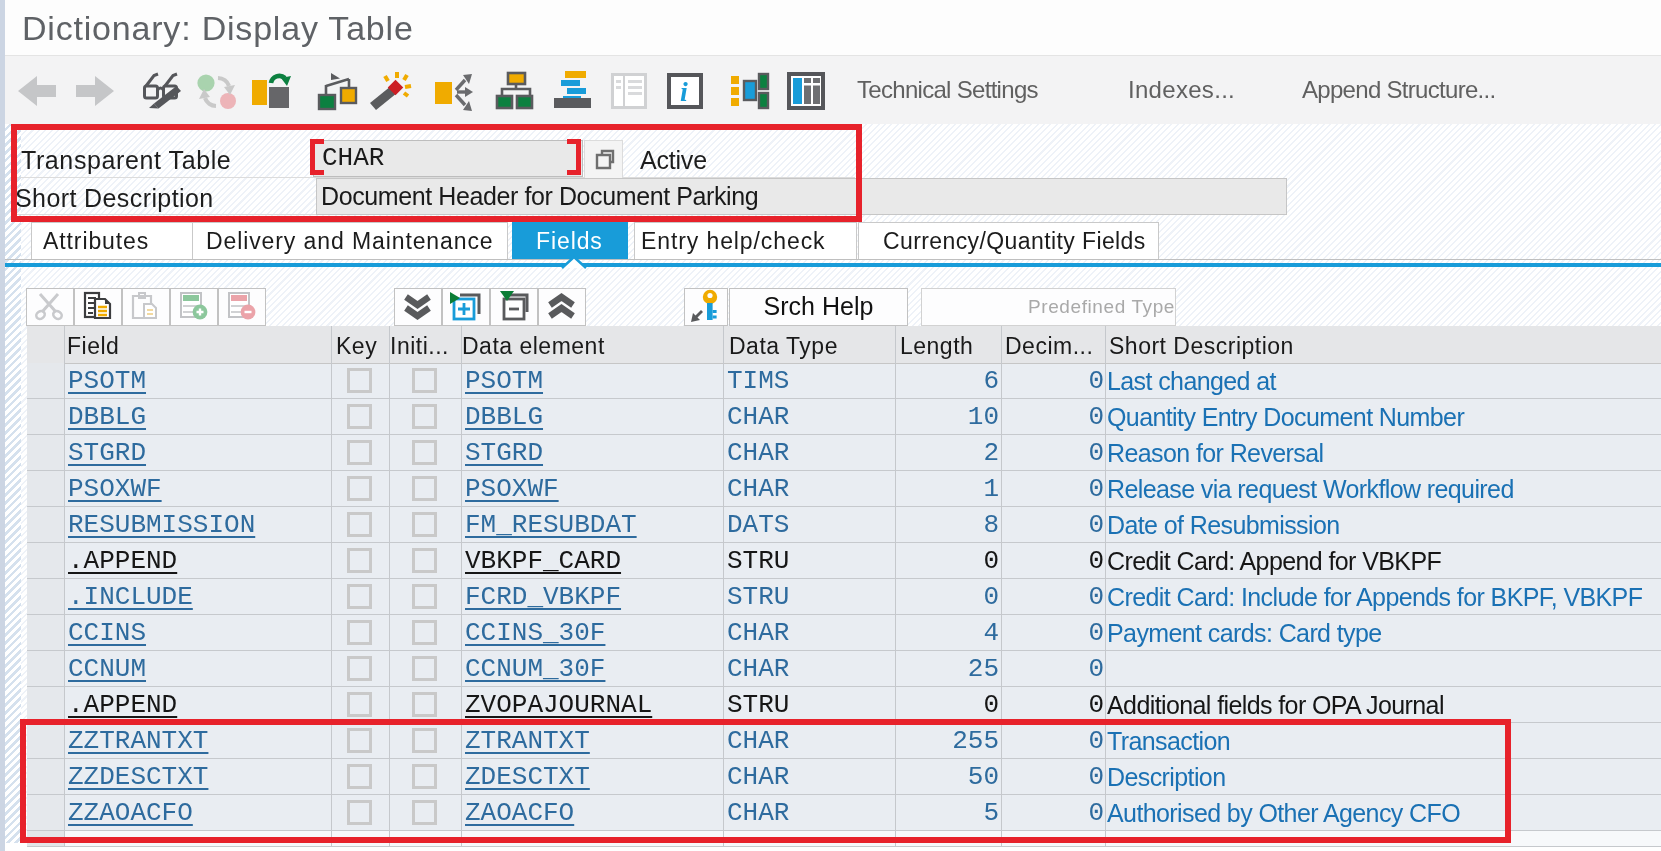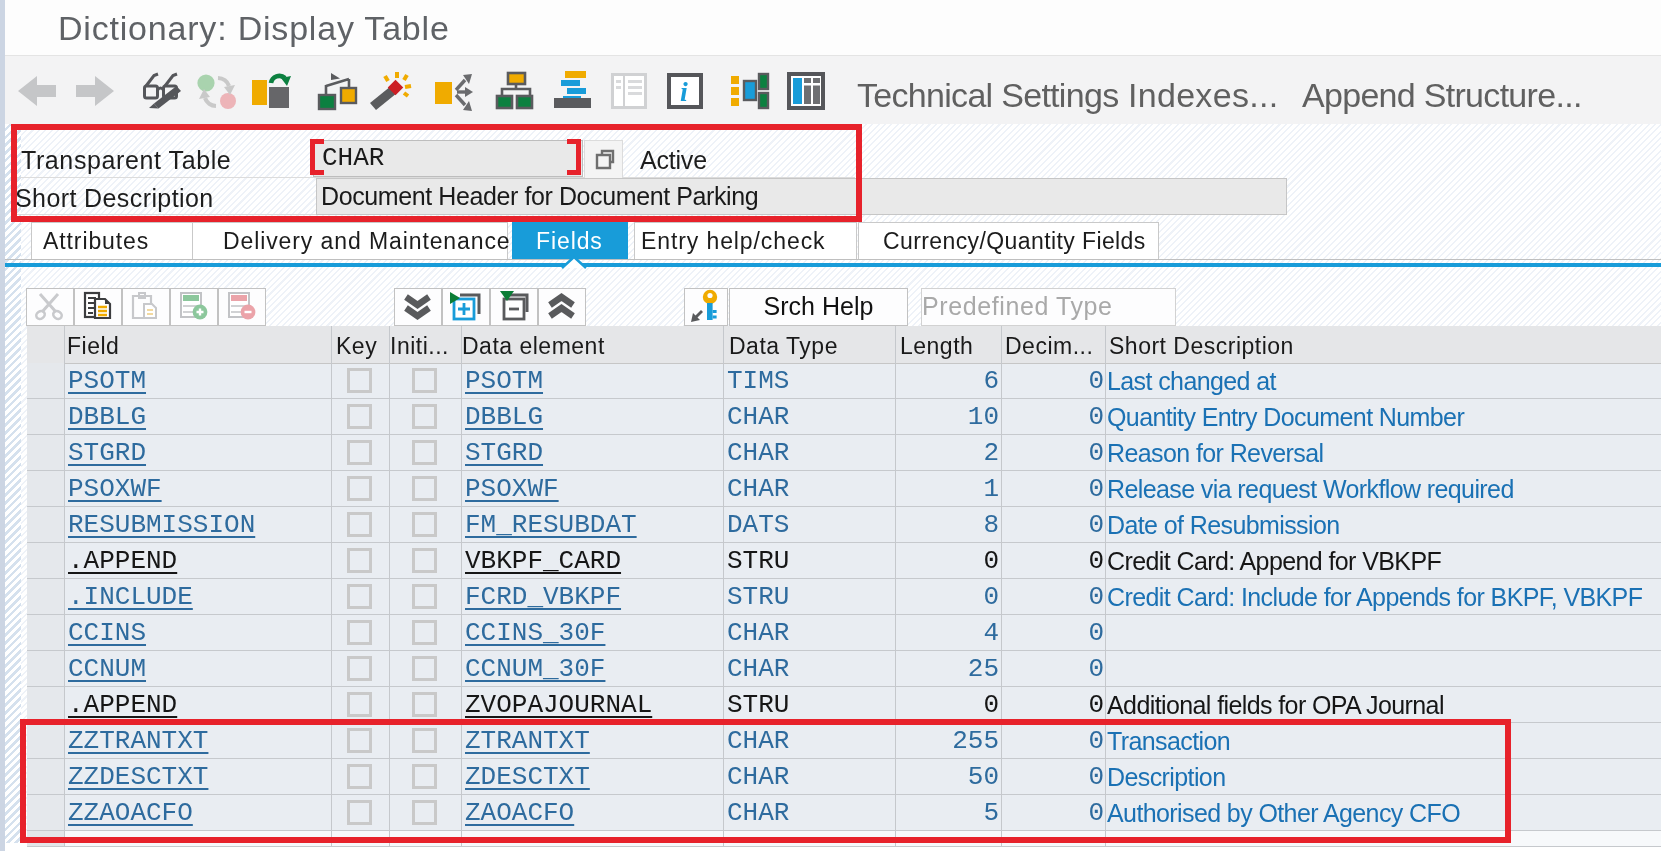--- a/index.html
+++ b/index.html
@@ -2,23 +2,23 @@
 <html><head><meta charset="utf-8">
 <style>
 html,body{margin:0;padding:0;}
 body{width:1661px;height:851px;position:relative;overflow:hidden;background:#fff;
  font-family:"Liberation Sans",sans-serif;-webkit-font-smoothing:antialiased;}
 .abs{position:absolute;white-space:nowrap;}
 #lstrip{left:0;top:0;width:5px;height:851px;background:#ccd5e3;}
 #lhatch{left:5px;top:124px;width:16px;height:719px;
  background:repeating-linear-gradient(135deg,#ffffff 0 3px,#d5e1ee 3px 5.5px);}
 #titlebar{left:5px;top:0;width:1656px;height:55px;background:#fdfdfd;border-bottom:1px solid #e4e4e4;}
-#title{left:22px;top:9px;font-size:34px;color:#5f6266;letter-spacing:0.8px;margin-left:36px;}
+#title{left:22px;top:9px;font-size:34px;color:#5f6266;letter-spacing:0.8px;}
 #toolbar{left:5px;top:56px;width:1656px;height:68px;background:#f3f3f4;}
-.tbtxt{top:76px;font-size:34px;color:#606060;letter-spacing:-0.7px;}
+.tbtxt{top:76px;font-size:24px;color:#606060;letter-spacing:-0.7px;}
 #content{left:21px;top:124px;width:1640px;height:719px;
  background:repeating-linear-gradient(135deg,#ffffff 0 3px,#eef2f8 3px 4.5px);}
 .lbl{font-size:25px;color:#1d1d1d;letter-spacing:0.6px;}
 #fld-tt{left:313px;top:140px;width:268px;height:35px;background:#e9e9e9;border:1px solid #bdbdbd;}
 #fld-tt span{position:absolute;left:8px;top:1px;font-family:"Liberation Mono",monospace;font-size:26px;color:#1a1a1a;line-height:33px;}
 #fld-sd{left:316px;top:178px;width:969px;height:35px;background:#e9e9e9;border:1px solid #c6c6c6;}
 #fld-sd span{position:absolute;left:4px;top:2px;font-size:25px;color:#1a1a1a;line-height:31px;letter-spacing:-0.4px;}
 .redbox{border:6px solid #e7222b;z-index:50;pointer-events:none;}
 #red1{left:11px;top:124px;width:839px;height:86px;}
 #red2{left:20px;top:719px;width:1479px;height:112px;}
@@ -197,36 +197,36 @@
 <div class="abs tab" style="left:192px;width:314px;"></div>
 <div class="abs tab" style="left:634px;width:221px;"></div>
 <div class="abs tab" style="left:858px;width:299px;"></div>
 <div class="abs" id="tabbot"></div>
 <div class="abs" id="tabsel"></div>
 <div class="abs" id="tabline"></div>
 <svg class="abs" style="left:560px;top:255px;z-index:5;" width="28" height="14" viewBox="0 0 28 14">
  <path d="M2 13 L14 2 L26 13" fill="#ffffff" stroke="#189cd9" stroke-width="2.4"></path>
 </svg>
 <div class="abs tabt" style="left:43px;">Attributes</div>
-<div class="abs tabt" style="left:223px;">Delivery and Maintenance</div>
+<div class="abs tabt" style="left:206px;">Delivery and Maintenance</div>
 <div class="abs tabt" style="left:536px;color:#fff;z-index:3;">Fields</div>
 <div class="abs tabt" style="left:641px;">Entry help/check</div>
 <div class="abs tabt" style="left:883px;letter-spacing:0.4px;">Currency/Quantity Fields</div>
 <div class="abs tbtn" style="left:26px;width:46px;" id="bt-cut"></div>
 <div class="abs tbtn" style="left:74px;width:46px;" id="bt-copy"></div>
 <div class="abs tbtn" style="left:122px;width:46px;" id="bt-paste"></div>
 <div class="abs tbtn" style="left:170px;width:46px;" id="bt-insr"></div>
 <div class="abs tbtn" style="left:218px;width:46px;" id="bt-delr"></div>
 <div class="abs tbtn" style="left:394px;width:46px;" id="bt-dwn"></div>
 <div class="abs tbtn" style="left:442px;width:46px;" id="bt-newe"></div>
 <div class="abs tbtn" style="left:490px;width:46px;" id="bt-cpe"></div>
 <div class="abs tbtn" style="left:538px;width:46px;" id="bt-up"></div>
 <div class="abs tbtn" style="left:684px;width:42px;" id="bt-key"></div>
 <div class="abs tbtn" style="left:729px;width:177px;font-size:25px;color:#111;text-align:center;line-height:35px;">Srch Help</div>
-<div class="abs tbtn" style="left:921px;width:253px;font-size:25px;color:#a9a9a9;text-align:left;line-height:35px;border-color:#d2d2d2;letter-spacing:0.6px;">Predefined Type</div>
+<div class="abs tbtn" style="left:921px;width:253px;font-size:19px;color:#a9a9a9;text-align:right;line-height:35px;border-color:#d2d2d2;letter-spacing:0.6px;">Predefined Type</div>
 <div id="smallicons">
 <svg class="abs" style="left:36px;top:293px;" width="26" height="27" viewBox="0 0 26 27">
  <g stroke="#c9cacd" stroke-width="3" fill="none">
   <path d="M4 1 L20 19 M22 1 L6 19"></path>
  </g>
  <ellipse cx="4.5" cy="22" rx="4.5" ry="3.6" transform="rotate(-35 4.5 22)" fill="none" stroke="#c9cacd" stroke-width="2.6"></ellipse>
  <ellipse cx="21.5" cy="22" rx="4.5" ry="3.6" transform="rotate(35 21.5 22)" fill="none" stroke="#c9cacd" stroke-width="2.6"></ellipse>
 </svg>
 <svg class="abs" style="left:84px;top:292px;" width="27" height="28" viewBox="0 0 27 28">
  <rect x="1" y="1" width="14" height="24" fill="#fff" stroke="#3c3d3f" stroke-width="2.2"></rect>
@@ -384,20 +384,21 @@
       </div>
       <div class="row" style="top:289px;">
  <div class="selc"></div>
  <span class="mono u cf b">CCINS</span>
  <div class="cb cb1"></div>
         <div class="cb cb2"></div>
  <span class="mono u ce b">CCINS_30F</span>
  <span class="mono ct b">CHAR</span>
  <span class="mono cl b">4</span>
  <span class="mono cd b">0</span>
+ <span class="sans cs desc b">Payment cards: Card type</span>
  <div class="rsep"></div>
       </div>
       <div class="row" style="top:325px;">
  <div class="selc"></div>
  <span class="mono u cf b">CCNUM</span>
  <div class="cb cb1"></div>
         <div class="cb cb2"></div>
  <span class="mono u ce b">CCNUM_30F</span>
  <span class="mono ct b">CHAR</span>
  <span class="mono cl b">25</span>

